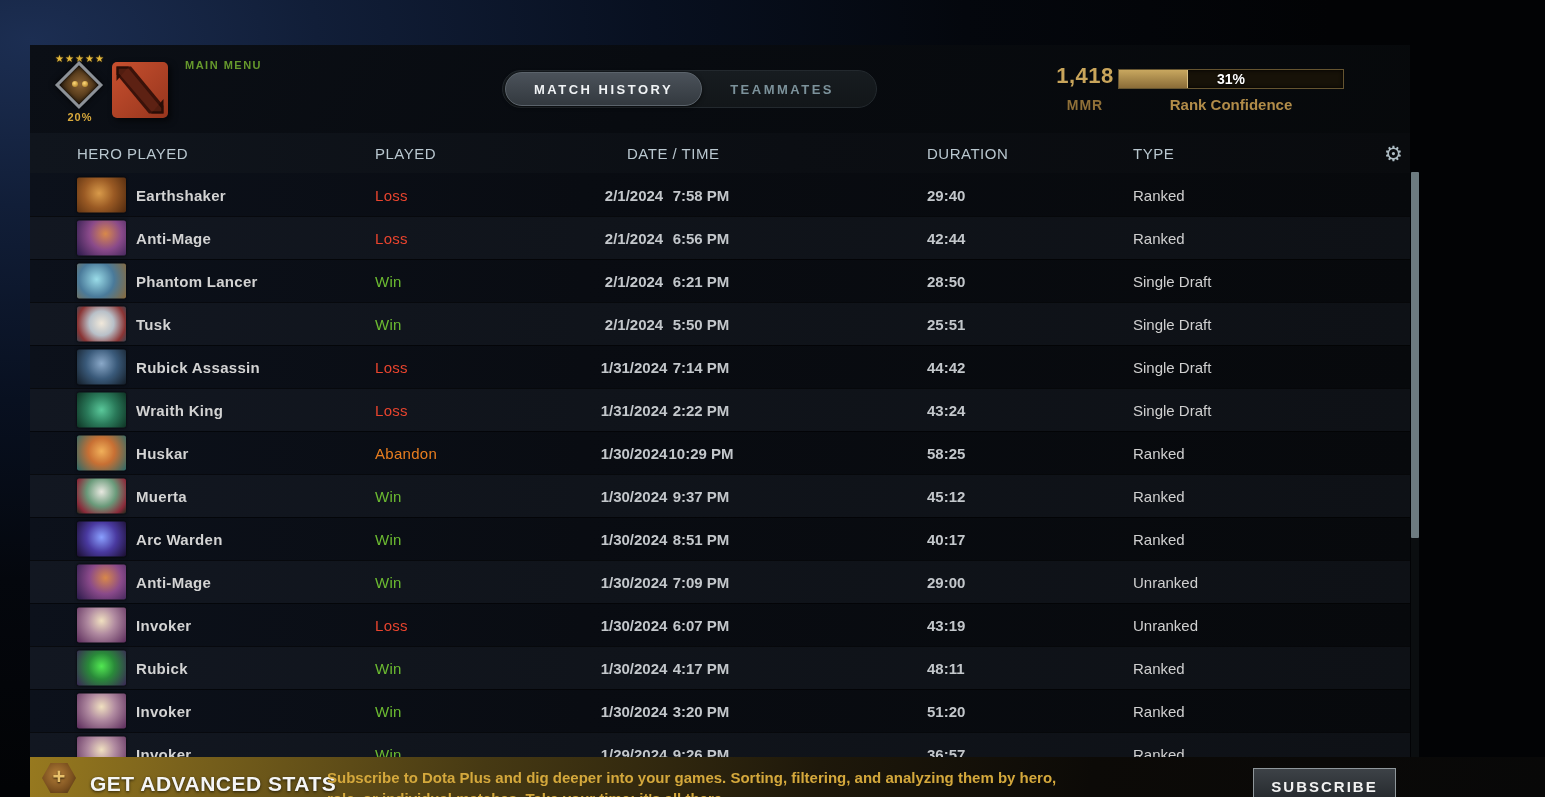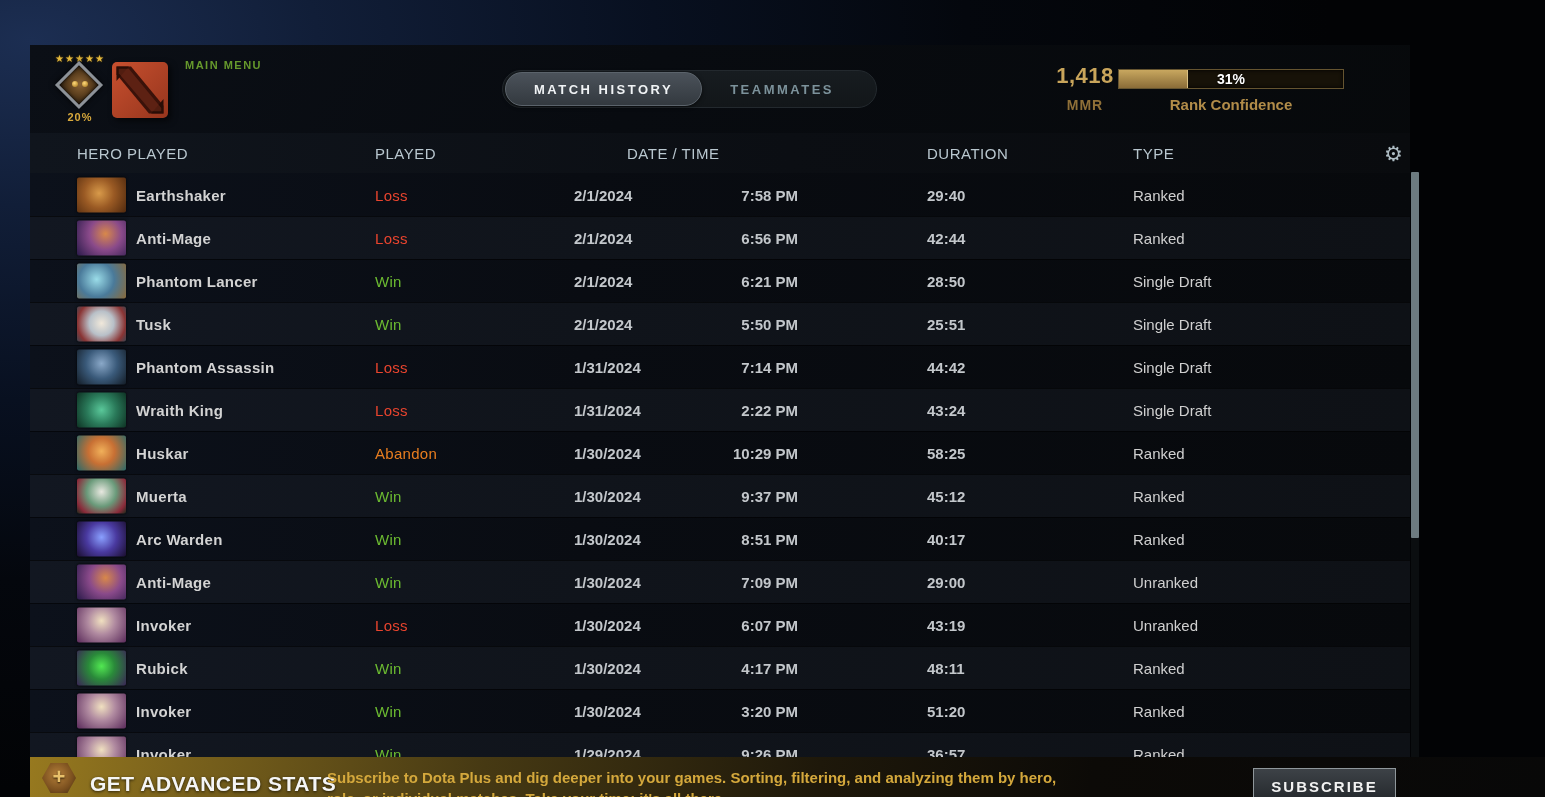--- a/index.html
+++ b/index.html
@@ -73,22 +73,22 @@
   .row + .row { border-top:1px solid rgba(0,0,0,.55); }
 
   .cell { position:absolute; top:50%; transform:translateY(-50%); font-size:15px; white-space:nowrap; }
   .portrait { left:47px; width:49px; height:35px; border-radius:2px;
     box-shadow:0 0 3px rgba(0,0,0,.8); }
   .c-name { left:106px; color:#d3d3d3; font-weight:bold; letter-spacing:.3px; }
   .c-result { left:345px; font-weight:normal; letter-spacing:.3px;text-align:center; }
   .r-loss { color:#e8442e; }
   .r-win { color:#6cbb31; }
   .r-abandon { color:#e87d1f; }
-  .c-date { left:544px; width:120px; text-align:left; color:#c3c7cb; font-weight:bold; }
-  .c-time { left:690px; width:78px; text-align:right; color:#c3c7cb; font-weight:bold; }
+  .c-date { left:544px; width:120px; text-align:center; color:#c3c7cb; font-weight:bold; }
+  .c-time { left:632px; width:78px; text-align:center; color:#c3c7cb; font-weight:bold; }
   .c-duration { left:897px; color:#c3c7cb; font-weight:bold; }
   .c-type { left:1103px; color:#d0d0d0; }
 
   
   .h-earthshaker { background:radial-gradient(circle at 45% 45%, #d89a4a 0%, #9a5a24 45%, #50290e 100%); }
   .h-antimage { background:radial-gradient(circle at 58% 38%, #d8884a 0%, #8a4a8a 45%, #2a1a4a 100%); }
   .h-phantom-lancer { background:radial-gradient(circle at 40% 45%, #9adce8 0%, #4a7a9a 50%, #8a6a3a 100%); }
   .h-tusk { background:radial-gradient(circle at 50% 48%, #f0e8da 0%, #b8c0c8 40%, #8a3434 78%, #3a4450 100%); }
   .h-phantom-assassin { background:radial-gradient(circle at 50% 40%, #8aa8c8 0%, #3a5a7a 48%, #131c26 100%); }
   .h-wraith-king { background:radial-gradient(circle at 50% 50%, #5ac89a 0%, #2a7a5a 48%, #0e3324 100%); }
@@ -218,21 +218,21 @@
     <div class="cell portrait h-tusk"></div>
     <span class="cell c-name">Tusk</span>
     <span class="cell c-result r-win">Win</span>
     <span class="cell c-date">2/1/2024</span>
     <span class="cell c-time">5:50 PM</span>
     <span class="cell c-duration">25:51</span>
     <span class="cell c-type">Single Draft</span>
   </div>
         <div class="row">
     <div class="cell portrait h-phantom-assassin"></div>
-    <span class="cell c-name">Phantom Assassin</span>
+    <span class="cell c-name">Rubick Assassin</span>
     <span class="cell c-result r-loss">Loss</span>
     <span class="cell c-date">1/31/2024</span>
     <span class="cell c-time">7:14 PM</span>
     <span class="cell c-duration">44:42</span>
     <span class="cell c-type">Single Draft</span>
   </div>
         <div class="row">
     <div class="cell portrait h-wraith-king"></div>
     <span class="cell c-name">Wraith King</span>
     <span class="cell c-result r-loss">Loss</span>

